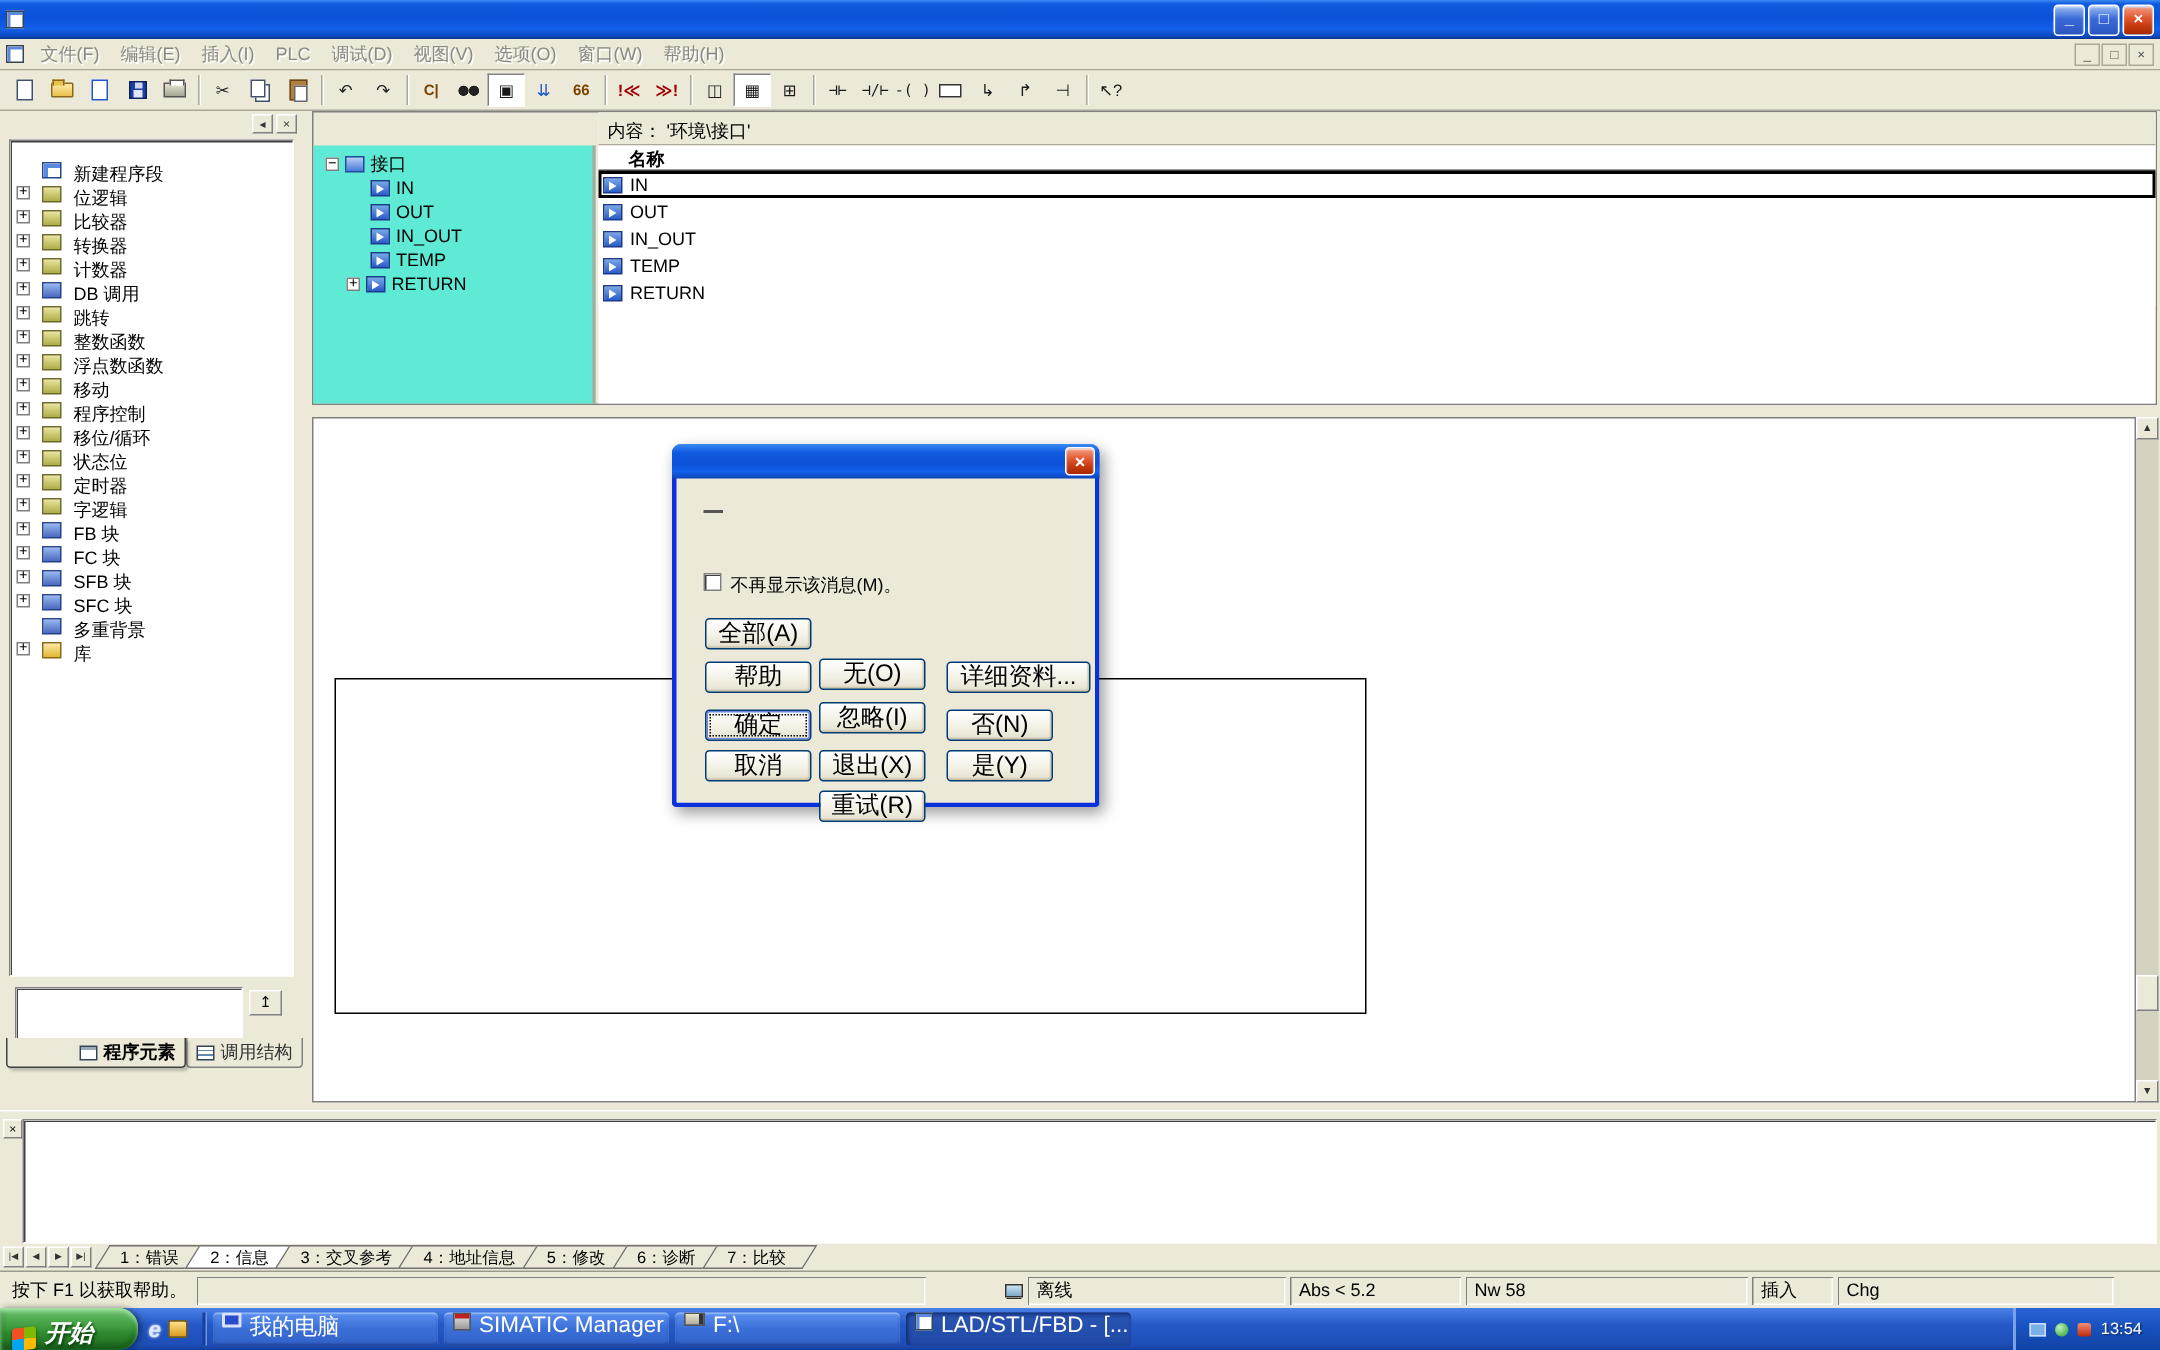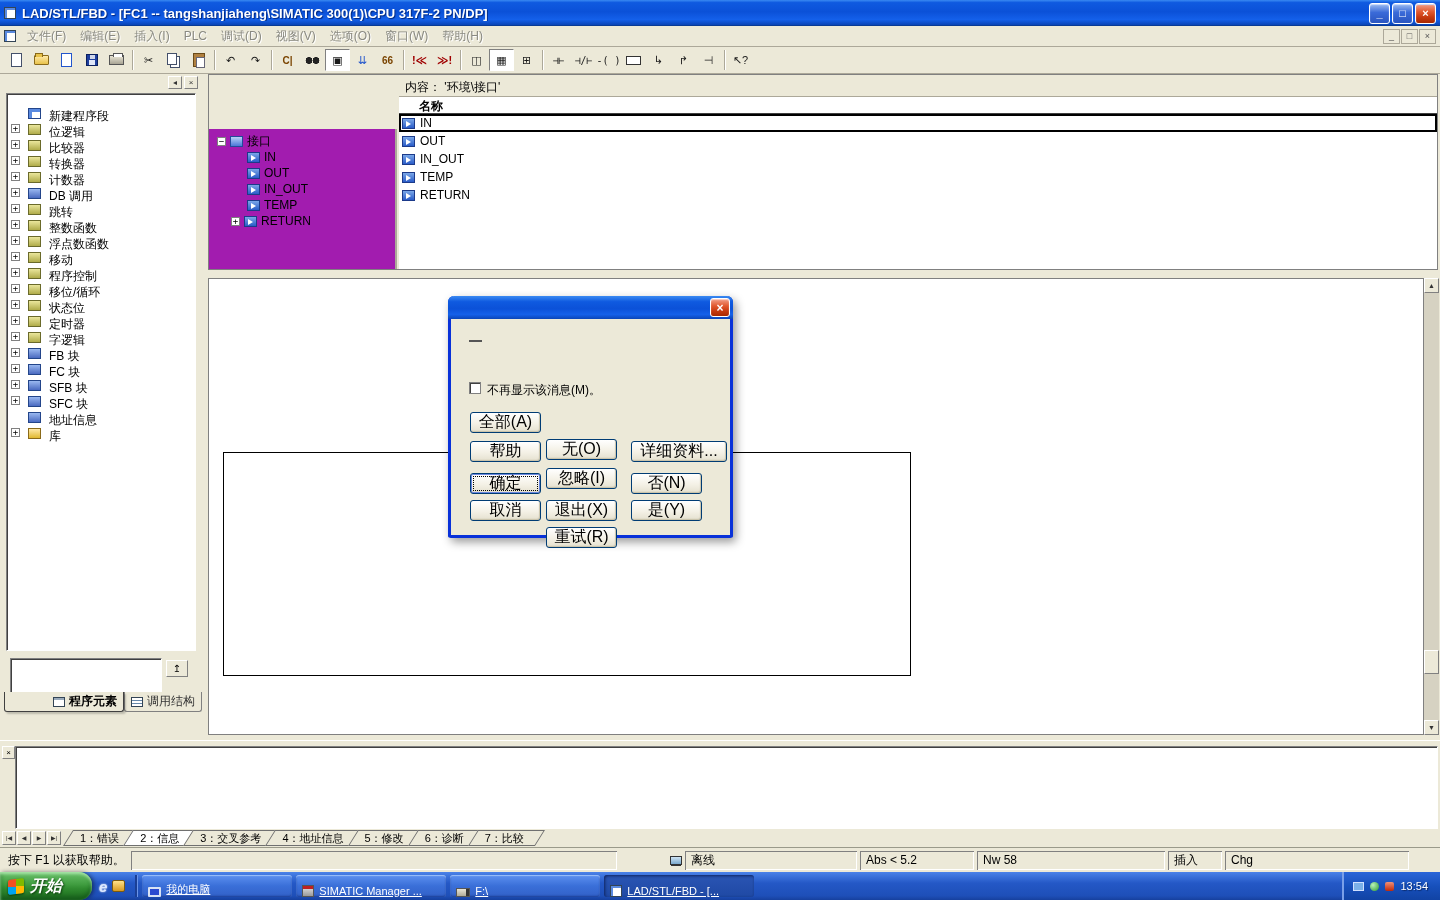--- a/index.html
+++ b/index.html
@@ -82,21 +82,21 @@
   .cat-tabs { position:absolute; left:2px; bottom:26px; display:flex; align-items:flex-start; }
   .cat-tab { height:20px; padding:2px 6px; display:flex; align-items:center; gap:4px; background:#ECE9D8;
     border:1px solid #808080; border-top:none; border-radius:0 0 3px 3px; white-space:nowrap; color:#333; }
   .cat-tab.active { background:#ECE9D8; border-color:#404040; font-weight:bold; color:#000; position:relative; z-index:2; box-shadow:2px 2px 2px rgba(0,0,0,.2);padding-left:48px; }
   .i-tab1 { width:12px; height:10px; border:1px solid #345; background:#fff; box-shadow:inset 0 2px 0 #9ab; }
   .i-tab2 { width:12px; height:10px; border:1px solid #345; background:repeating-linear-gradient(#fff 0 2px,#68a 2px 3px); }
 
   
   .decl { position:absolute; left:208px; top:74px; width:1230px; height:196px; background:#ECE9D8;
     border:1px solid #808080; }
-  .iface { position:absolute; left:0; top:22px; width:188px; bottom:0; background:#a21caf; border-right:2px solid #aca899; padding:4px 2px 2px 8px;margin-top:32px; }
+  .iface { position:absolute; left:0; top:22px; width:188px; bottom:0; background:#5eead4; border-right:2px solid #aca899; padding:4px 2px 2px 8px; }
   .irow { height:16px; display:flex; align-items:center; gap:4px; white-space:nowrap; }
   .irow.child { padding-left:30px; }
   .irow.child.has-exp { padding-left:14px; }
   .i-if { width:13px; height:11px; min-width:13px; border:1px solid #234a9a; background:linear-gradient(#b8d0f8,#4a78d8); }
   .i-decl { width:13px; height:11px; min-width:13px; border:1px solid #1c3a8a; background:linear-gradient(#7aa7e8,#2a5cc8); position:relative; }
   .i-decl::after { content:""; position:absolute; left:3px; top:2px; border-left:5px solid #fff; border-top:3px solid transparent; border-bottom:3px solid transparent; }
   .dtable { position:absolute; left:190px; right:0; top:0; bottom:0; background:#fff; }
   .dhead { height:22px; background:#ECE9D8; border-bottom:1px solid #aca899; padding:4px 6px; white-space:nowrap; }
   .dcol { height:17px; border-bottom:1px solid #404040; font-weight:bold; padding:1px 0 0 20px; background:#fff; }
   .drow { height:18px; display:flex; align-items:center; gap:5px; padding-left:3px; background:#fff; }
@@ -154,52 +154,51 @@
   .st-help { width:126px; box-shadow:none; }
   .st-empty { width:486px; }
   .i-mon { width:12px; height:9px; border:1px solid #333; background:linear-gradient(#cfe4f4,#7aa8cc); margin-left:50px; box-shadow:0 2px 0 -1px #333; }
   .st-off { width:172px; } .st-abs { width:114px; } .st-nw { width:188px; } .st-ins { width:54px; } .st-chg { width:184px; }
 
   
   .taskbar { position:absolute; left:0; top:872px; width:100%; height:28px;
     background:linear-gradient(#4a82e8,#2458c6 40%,#1e4fb8 85%,#16409e); display:flex; align-items:center; }
   .start { height:28px; width:92px; min-width:92px; background:linear-gradient(#6cc26c,#3f9c3f 45%,#2f8a2f 60%,#1e6b1e);
     border-radius:0 13px 13px 0; color:#fff; font-weight:bold; font-style:italic; font-size:16px;
-    display:flex; align-items:center; gap:6px; padding-left:8px;
+    display:flex; align-items:flex-end; gap:6px; padding-left:8px;
     box-shadow:inset 0 2px 3px #aae6aa, inset 0 -3px 5px #14591a, 2px 0 4px rgba(0,0,0,.45); text-shadow:1px 1px 2px #0a3a0a; }
   .flag { width:16px; height:15px; border-radius:2px; transform:skewY(-6deg);
     background:conic-gradient(#7fba00 0 25%, #ffb900 0 50%, #00a4ef 0 75%, #f25022 0); box-shadow:0 1px 2px #0a3a0a; }
   .ql { display:flex; align-items:center; gap:5px; padding:0 7px; }
   .ql-ie { color:#dce8ff; font-weight:bold; font-style:italic; font-size:15px; text-shadow:0 0 2px #fff; }
   .i-ql2 { width:13px; height:12px; background:linear-gradient(#ffe28a,#d89a20); border:1px solid #7a5a10; border-radius:2px; }
   .tk-sep { width:2px; height:22px; background:#1a3f96; box-shadow:1px 0 0 #6a94e8; margin:0 3px; }
   .task { width:150px; min-width:0; height:22px; margin:0 2px; border-radius:3px;
     background:linear-gradient(#5c90f0,#3a6fd8 50%,#3261c8); box-shadow:inset 0 1px 1px #9cc0fa, inset 0 -1px 2px #1c3f96;
-    color:#fff; display:flex; align-items:flex-end; gap:5px; padding:0 6px; font-size:11px; white-space:nowrap; overflow:hidden;text-decoration:underline; }
+    color:#fff; display:flex; align-items:flex-start; gap:5px; padding:0 6px; font-size:15px; white-space:nowrap; overflow:hidden; }
   .task.active { background:linear-gradient(#2a55b4,#1f49a4); box-shadow:inset 1px 1px 3px #0e2460; }
   .i-comp { width:13px; height:10px; min-width:13px; border:2px solid #d8e2f4; background:#2a4ad0; border-radius:1px; }
   .i-sim { width:12px; height:12px; min-width:12px; background:linear-gradient(#e8e8e8,#9a9a9a); border:1px solid #555; box-shadow:inset 0 3px 0 #c02020; }
   .i-drive { width:14px; height:9px; min-width:14px; background:linear-gradient(#e8e4d4,#b0ab98); border:1px solid #555; box-shadow:inset -3px 0 0 #333; }
   .i-lad { width:12px; height:12px; min-width:12px; background:#fff; border:1px solid #345;
     box-shadow:inset 0 2px 0 #5a8ae0, inset 2px 0 0 #5a8ae0; }
   .tray { margin-left:auto; height:28px; background:linear-gradient(#2a65d8,#1750bc 50%,#1143a4);
     border-left:2px solid #7aa0e8; display:flex; align-items:center; gap:6px; padding:0 12px 0 9px; color:#fff; }
   .ti-disp { width:11px; height:9px; border:1px solid #cfe0ff; background:#7ab0e8; }
   .ti-grn { width:9px; height:9px; border-radius:50%; background:radial-gradient(circle at 3px 3px,#baf2ba,#2a9a2a); }
   .ti-red { width:9px; height:9px; background:linear-gradient(#f09078,#c02808); border-radius:2px; }
   .clock { font-size:11px; text-shadow:1px 1px 1px #0a2a6a; }
 </style>
 </head>
 <body>
 
 <div id="screen">
 
   <div class="titlebar">
     <span class="i-lad"></span>
-    <span class="title-text">LAD/STL/FBD  - [FC1 -- tangshanjiaheng\SIMATIC 300(1)\CPU 317F-2 PN/DP]</span>
     <span class="win-btns">
       <span class="tb-btn">_</span>
       <span class="tb-btn">□</span>
       <span class="tb-btn close">×</span>
     </span>
   </div>
 
   <div class="menubar">
     <span class="i-lad mdi-doc-icon"></span>
     <span class="menu-item">文件(F)</span>
@@ -409,21 +408,21 @@
           <span>SFB 块</span>
         </div>
       <div class="crow">
           <span class="exp"></span>
           <span class="c-ic c-blu"></span>
           <span>SFC 块</span>
         </div>
       <div class="crow">
           <span class="exp hide"></span>
           <span class="c-ic c-blu"></span>
-          <span>地址信息</span>
+          <span>多重背景</span>
         </div>
       <div class="crow">
           <span class="exp"></span>
           <span class="c-ic c-yel"></span>
           <span>库</span>
         </div>
     </div>
     <div class="cat-prev"></div>
     <span class="cat-corner-btn">↥</span>
     <div class="cat-tabs">

